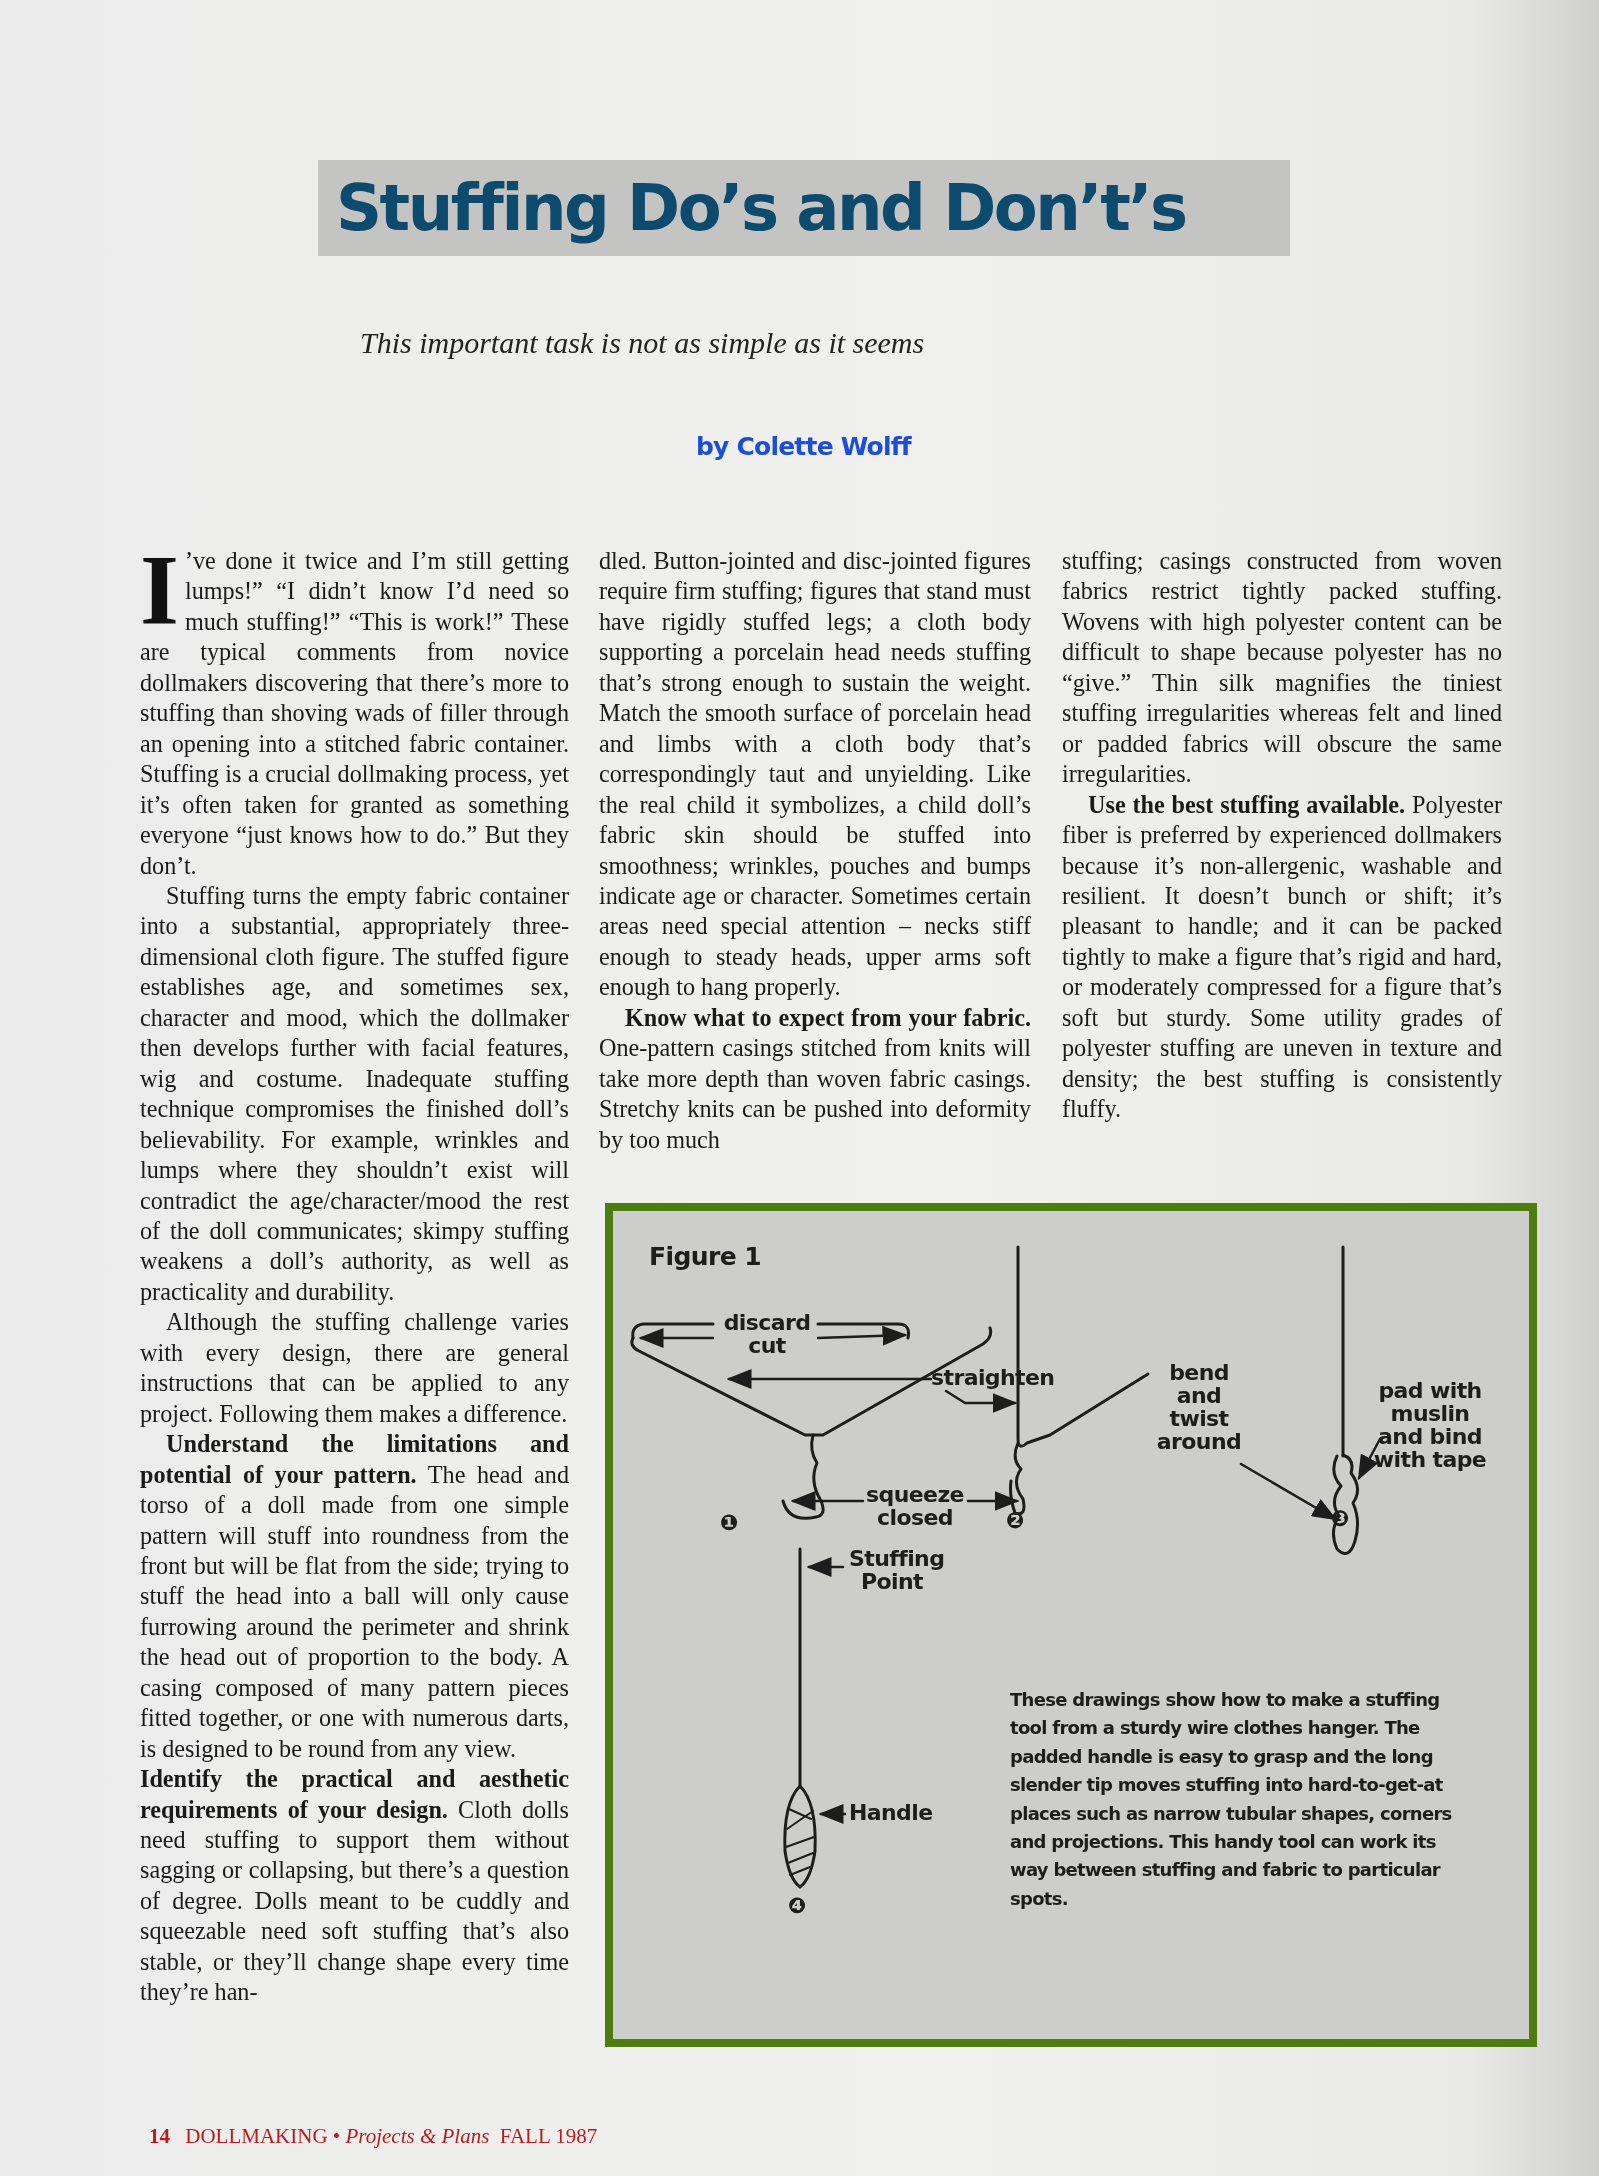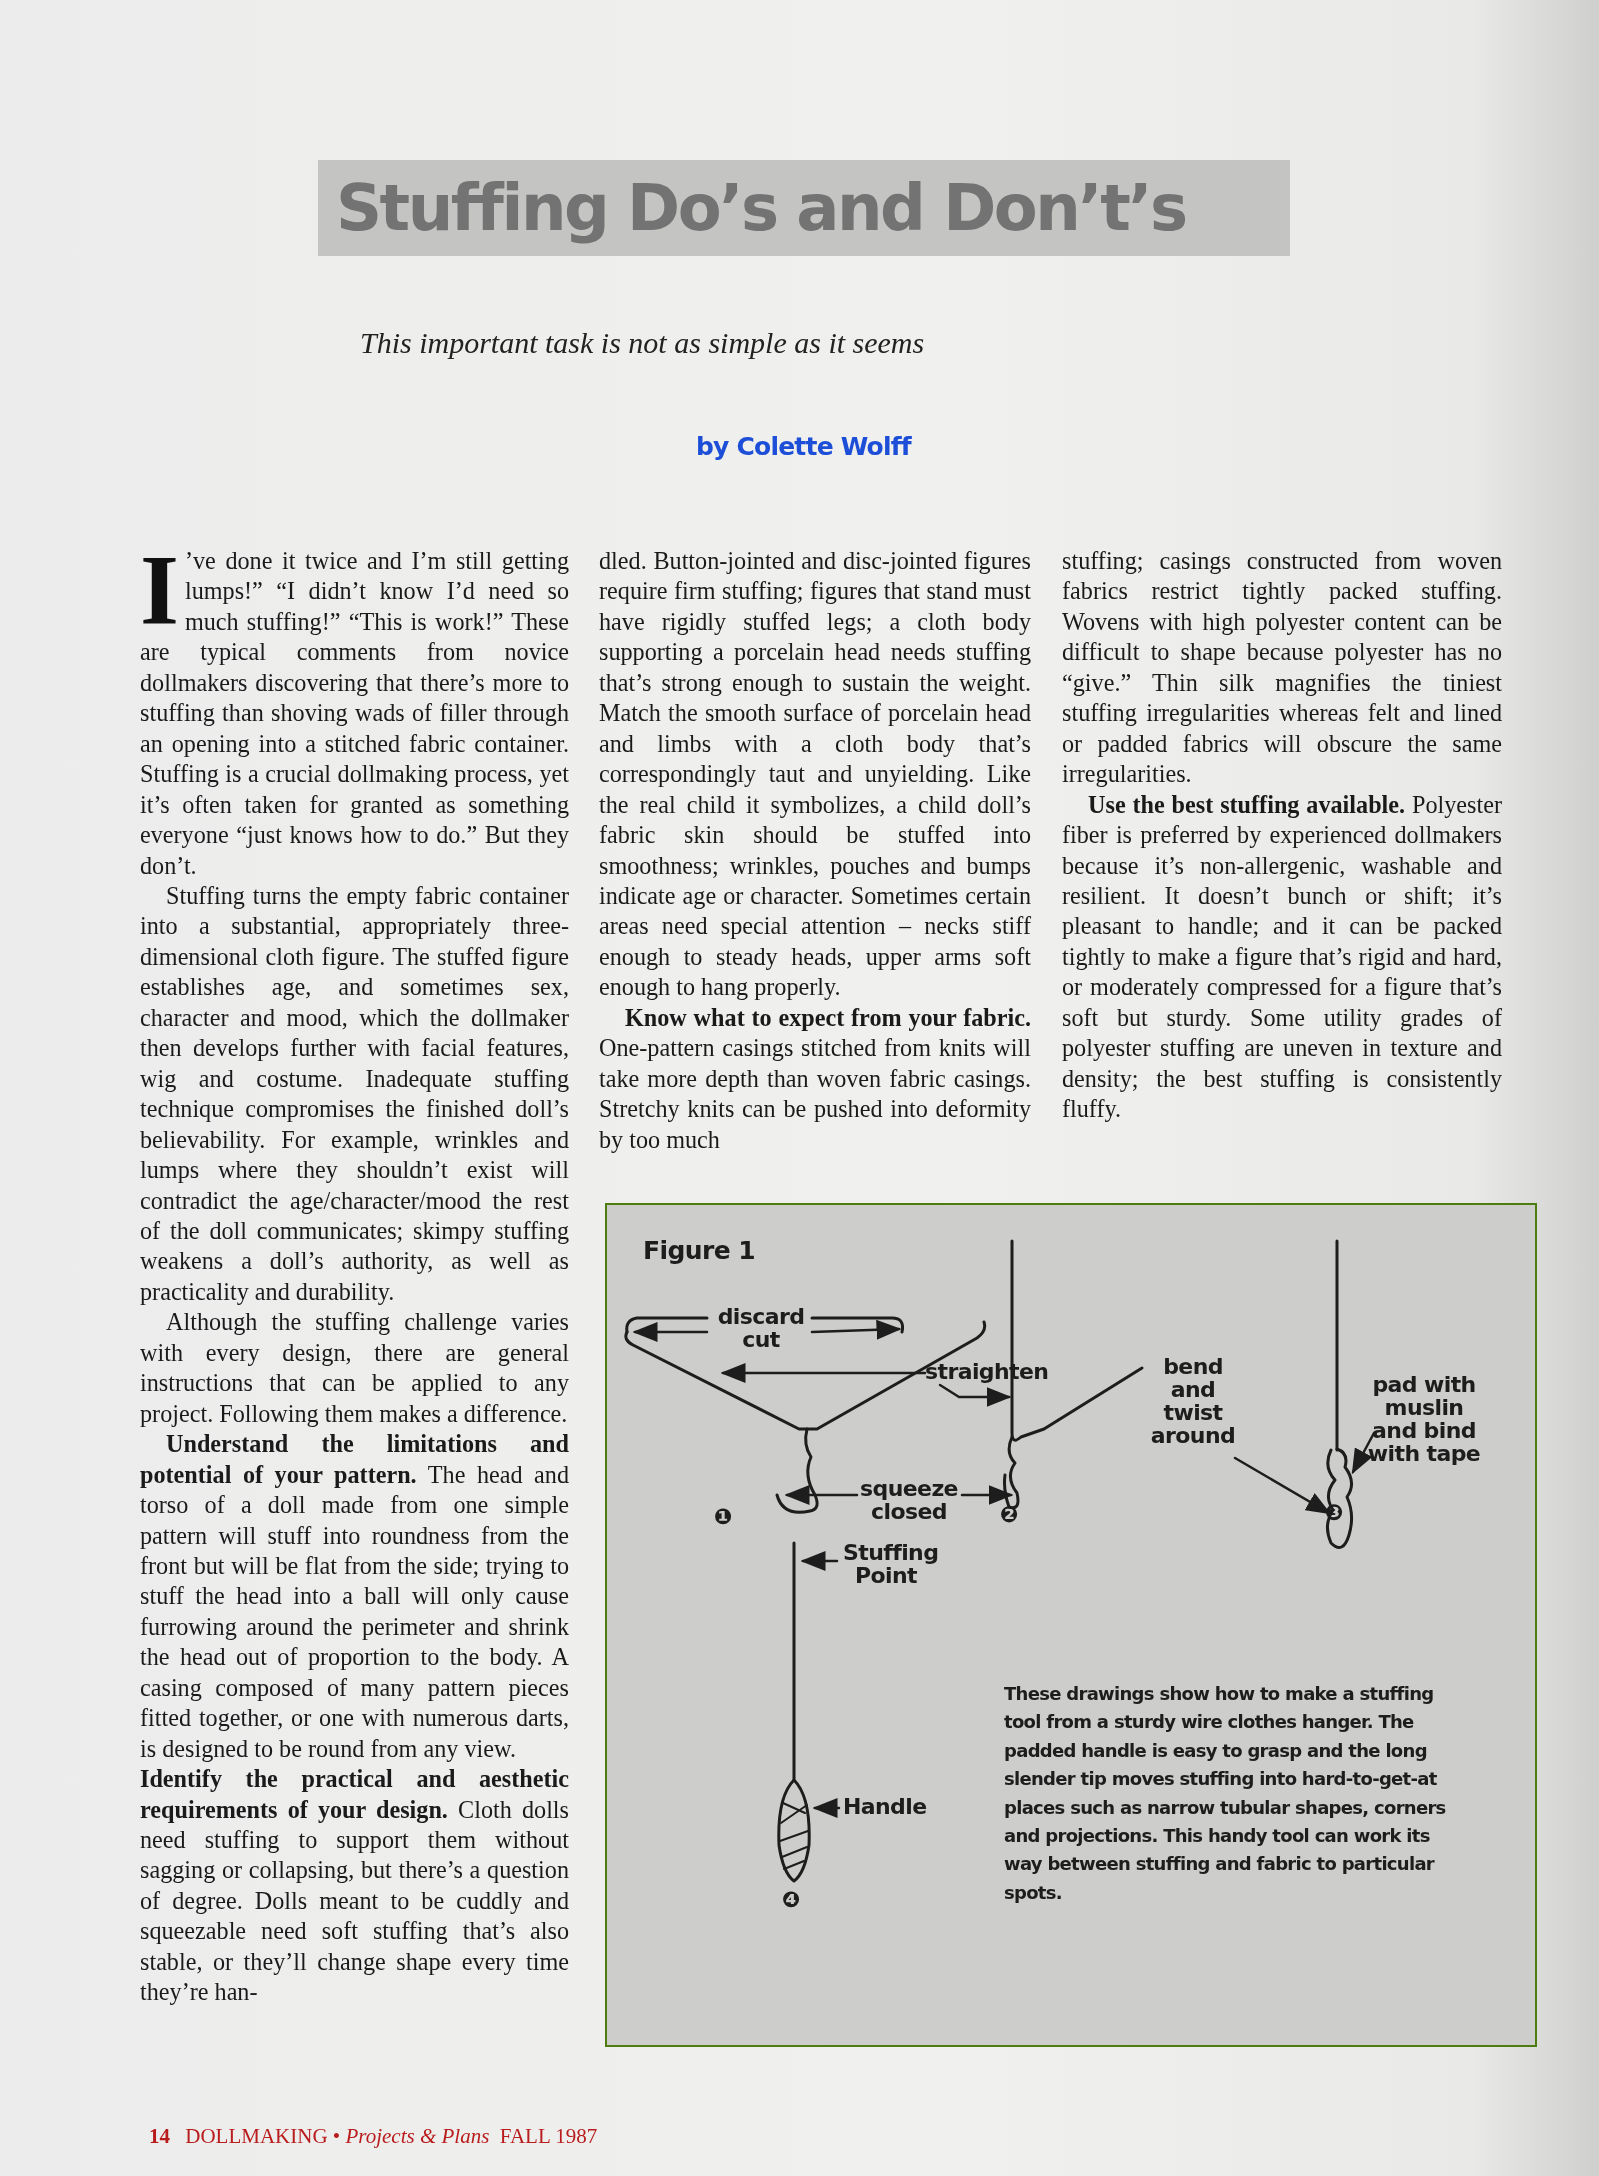--- a/index.html
+++ b/index.html
@@ -8,21 +8,21 @@
     background: linear-gradient(to right, #ececec 0%, #f0f0ee 60%, #e9e9e7 92%, #cfcfcd 100%);
     font-family: "Liberation Serif", serif; color: #1a1a1a;
   }
   .title-band {
     position: absolute; left: 318px; top: 160px; width: 972px; height: 96px;
     background: #c4c4c2;
   }
   .title {
     position: absolute; left: 336px; top: 168px; width: 960px;
     font-family: "DejaVu Sans", sans-serif; font-weight: bold;
-    font-size: 64px; letter-spacing: -2.5px; color: #737373; line-height: 80px;
+    font-size: 64px; letter-spacing: -2.5px; color: #0c4a6e; line-height: 80px;
     white-space: nowrap;
   }
   .subtitle {
     position: absolute; left: 360px; top: 326px; width: 900px;
     font-family: "Liberation Serif", serif; font-style: italic;
     font-size: 30px; color: #222; white-space: nowrap;
   }
   .byline {
     position: absolute; left: 696px; top: 432px;
     font-family: "DejaVu Sans", sans-serif; font-weight: bold; font-size: 25px;
@@ -39,21 +39,21 @@
   .col2 { left: 599px; width: 432px; }
   .col3 { left: 1062px; width: 440px; }
   .dropcap {
     float: left; font-family: "Liberation Serif", serif; font-weight: bold;
     font-size: 100px; line-height: 80px; height: 82px; margin: 4px 6px 0 0;
     color: #111;
   }
   .arrow-cont { font-size: 20px; }
   .figure {
     position: absolute; left: 605px; top: 1203px; width: 932px; height: 844px;
-    background: #cdcdcb; border: 2px solid #4d7c0f; box-sizing: border-box;
+    background: #cdcdcb; border: 8px solid #4d7c0f; box-sizing: border-box;
   }
   .figure svg { position: absolute; left: 0; top: 0; }
   .fig-label {
     position: absolute; font-family: "DejaVu Sans", sans-serif; font-weight: bold;
     color: #1d1d1d; letter-spacing: -0.6px; text-align: center; line-height: 1.05;
   }
   .fig-title { left: 36px; top: 33px; font-size: 25px; text-align: left; }
   .lbl { font-size: 22px; }
   .caption {
     position: absolute; left: 397px; top: 475px; width: 450px;

